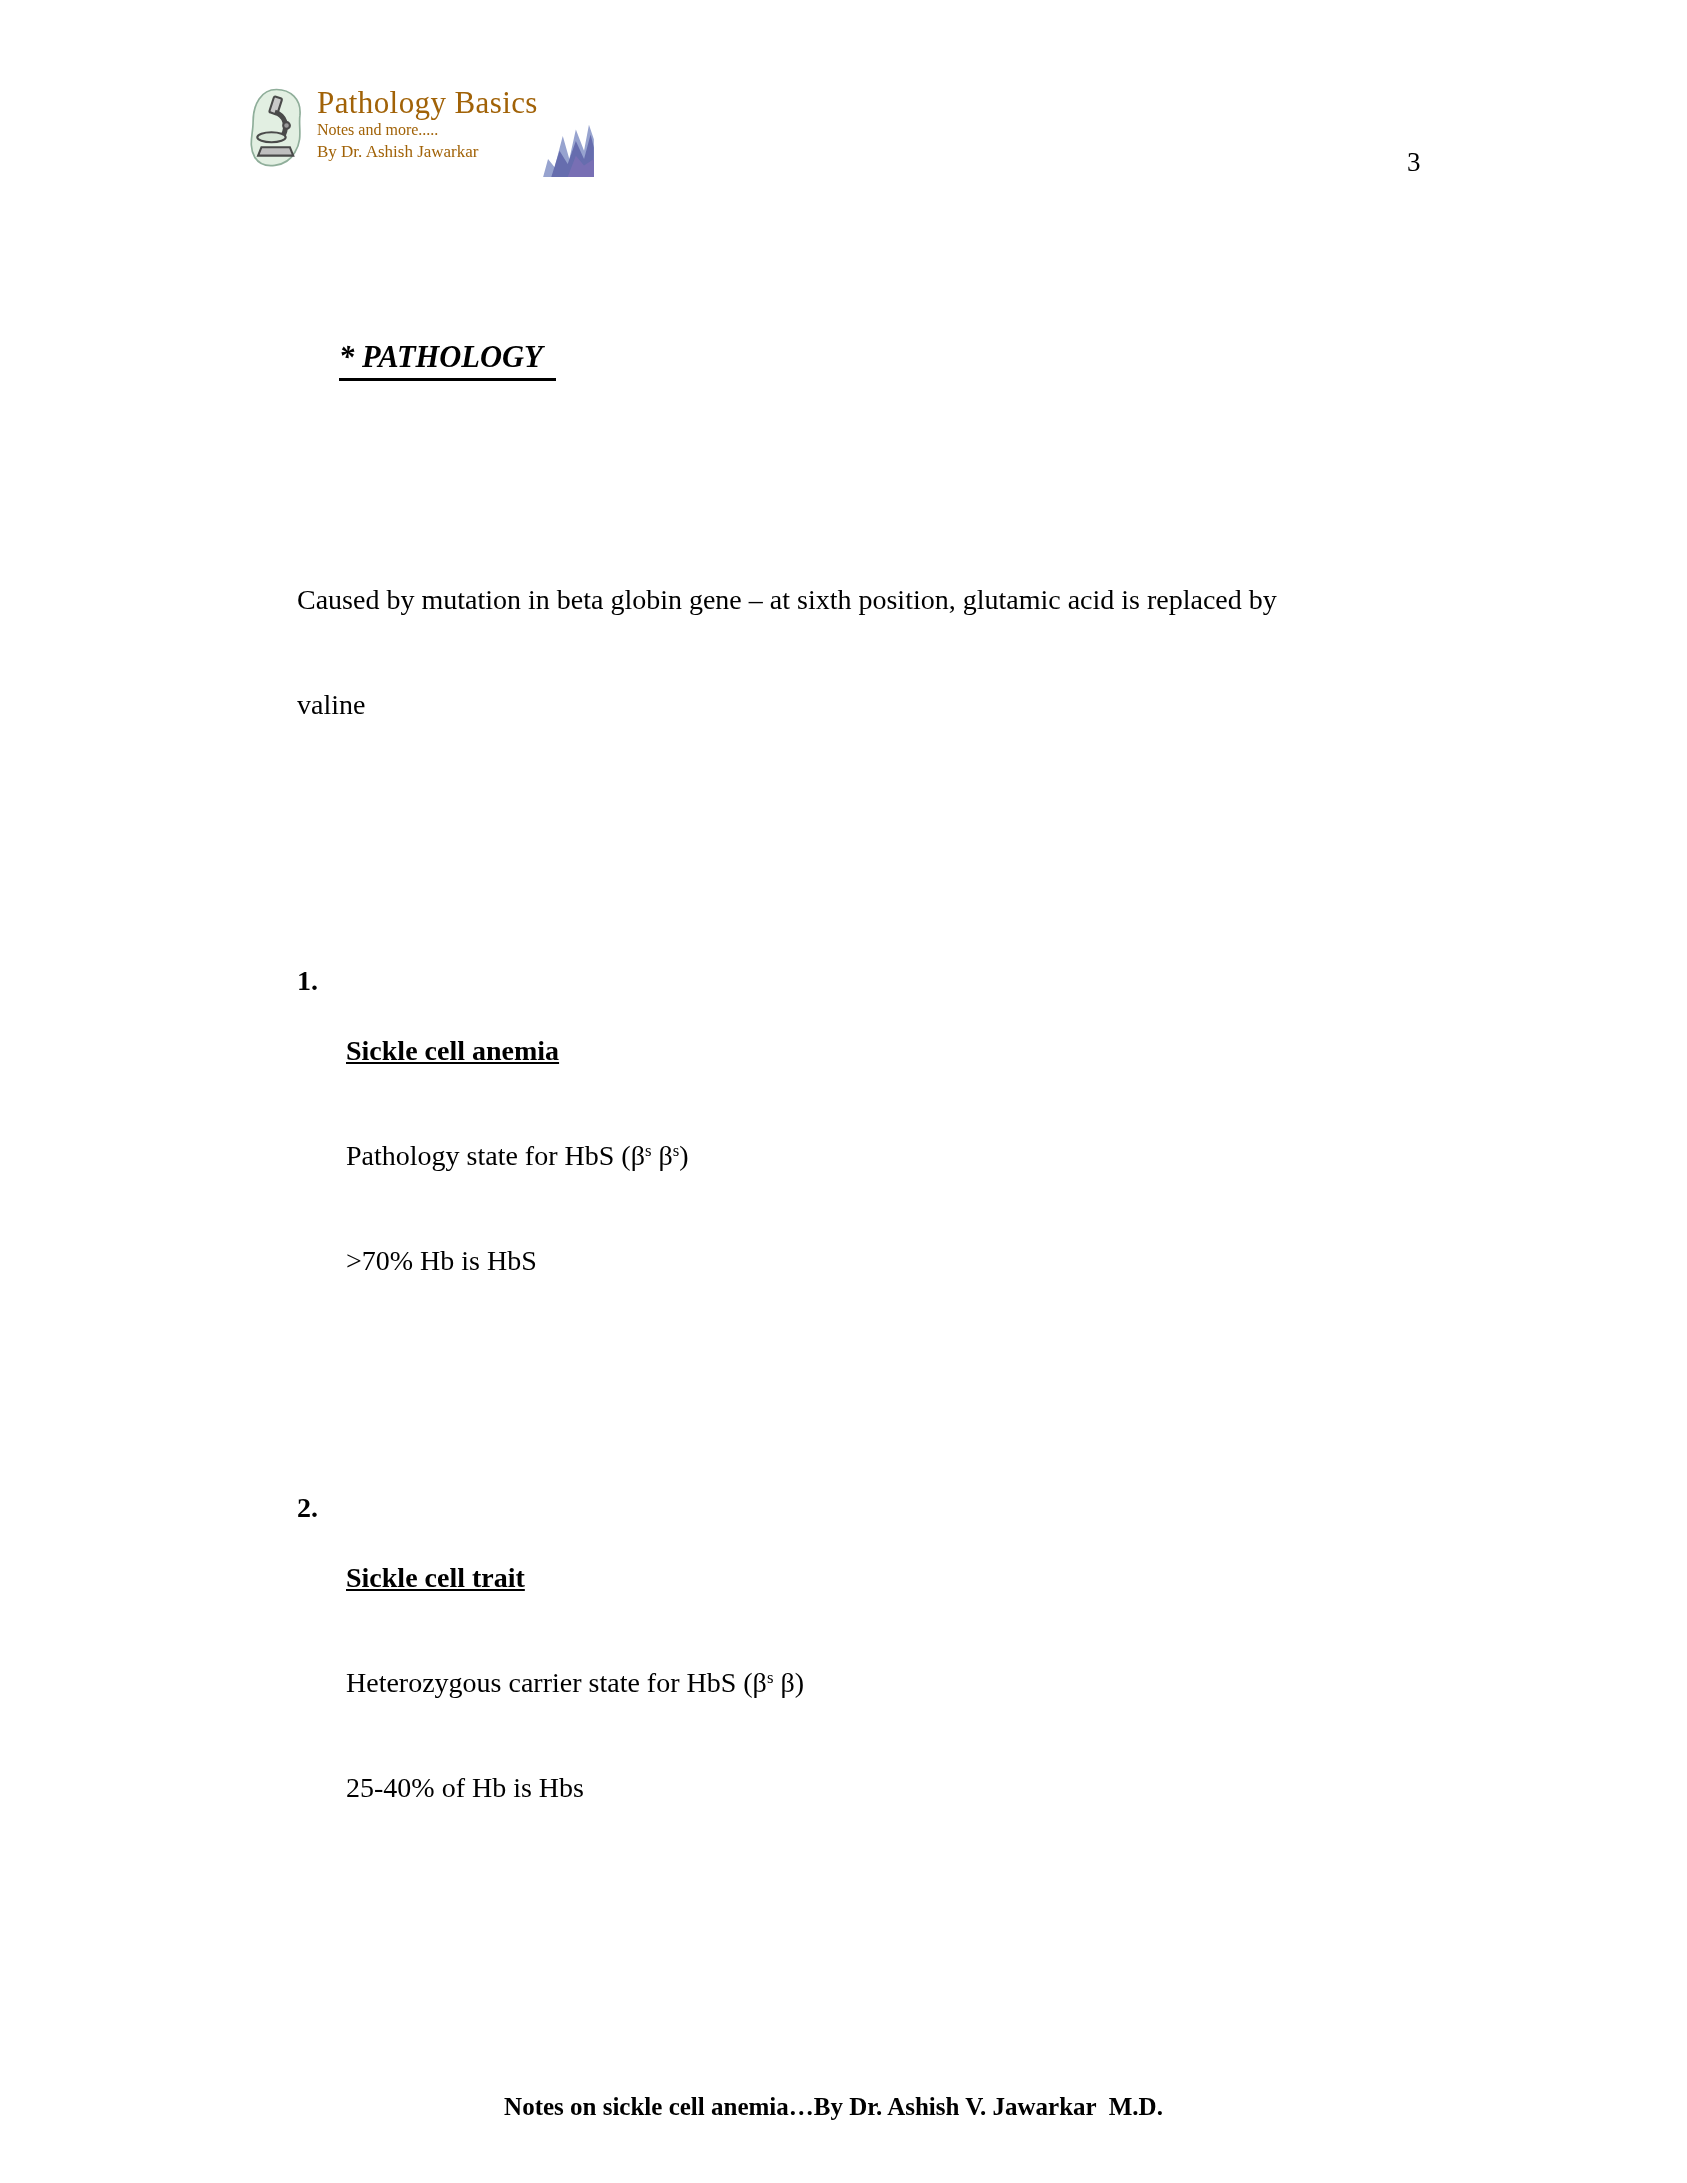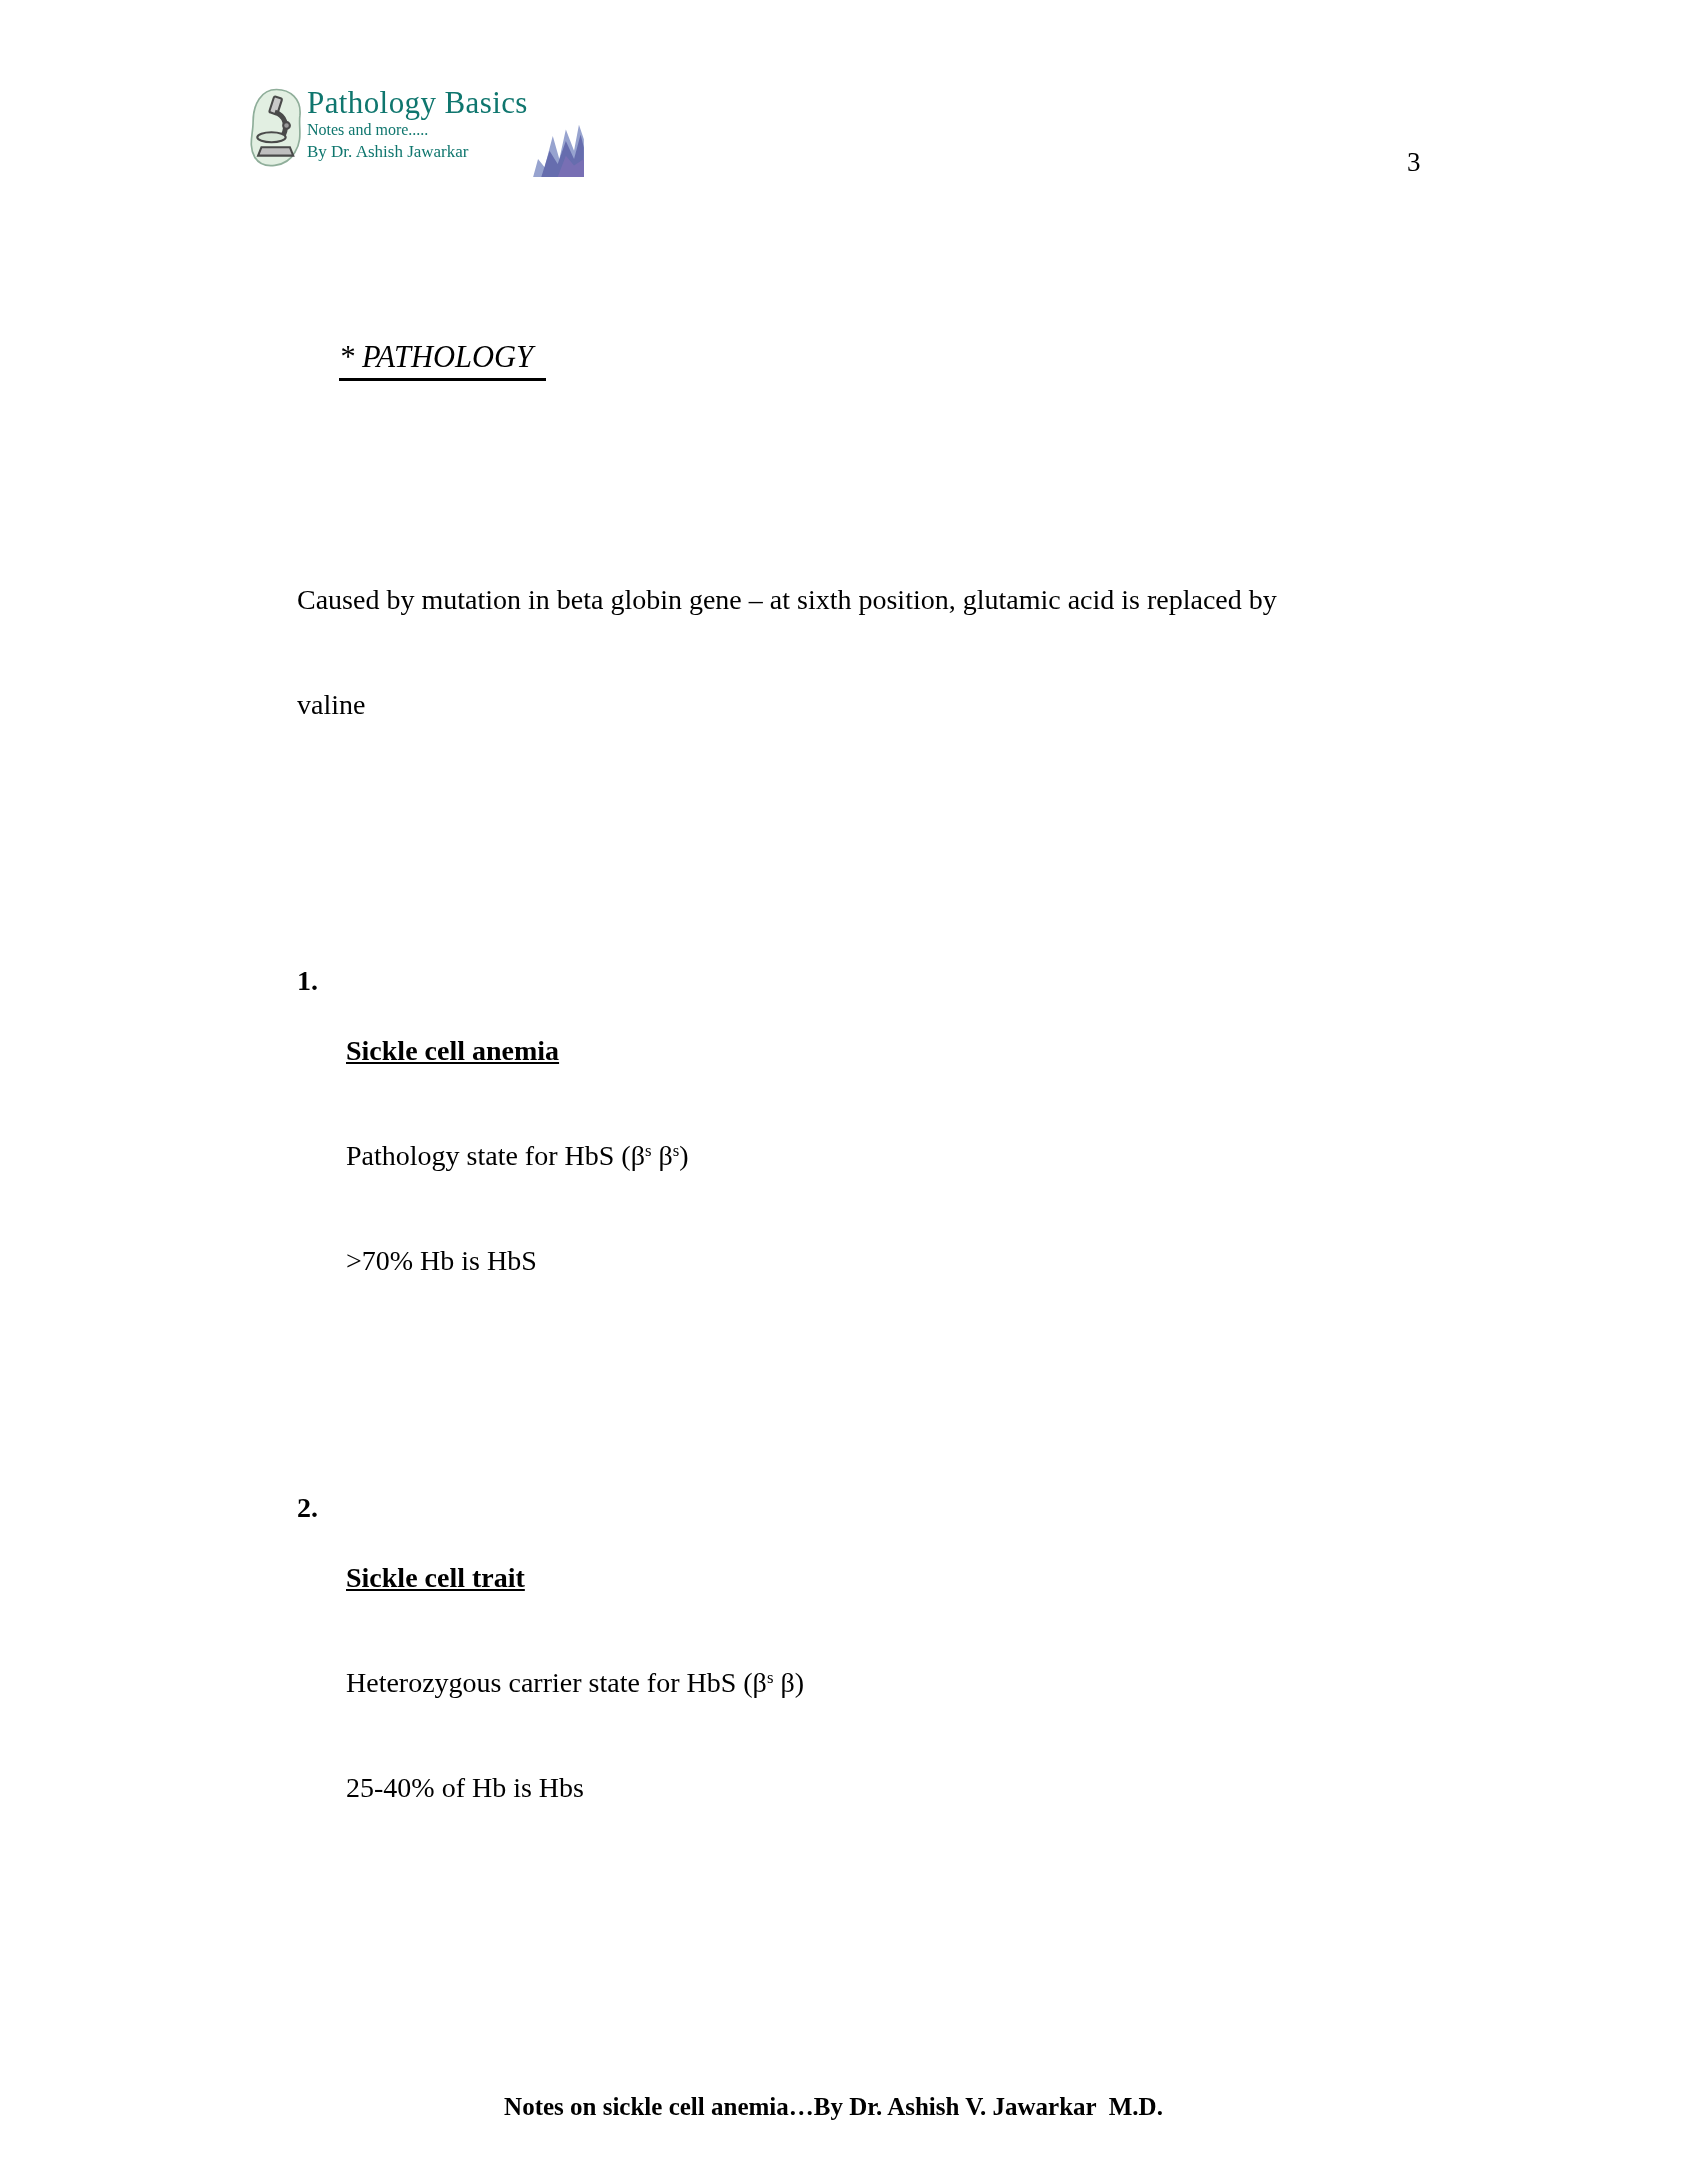--- a/index.html
+++ b/index.html
@@ -6,34 +6,34 @@
   body {
     width:1687px; height:2183px; position:relative;
     background:#ffffff; color:#000;
     font-family:"Liberation Serif","DejaVu Serif",serif;
   }
   .page { position:absolute; inset:0; }
 
   
   .logo { position:absolute; left:246px; top:87px; display:flex; align-items:flex-start; }
   .logo-blob { width:61px; height:87px; flex:0 0 auto; }
-  .logo-text { color:#0f766e; }
+  .logo-text { margin-left:10px; color:#a16207; }
   .logo-title { font-size:31px; line-height:1.05; letter-spacing:0.4px; }
   .logo-subtitle { font-size:16px; line-height:1.1; margin-top:1.6px; }
   .logo-byline { font-size:17px; line-height:1.1; margin-top:4.1px; }
   .logo-art { width:51px; height:54px; margin-left:5px; margin-top:36px; flex:0 0 auto; }
 
   .page-number { position:absolute; left:1407px; top:147px; font-size:27px; }
 
   
   .content { position:absolute; left:297px; top:235px; width:1285px; font-size:28px; line-height:35px; white-space:pre-wrap; }
   .hwrap { line-height:0; }
   .section-heading {
     display:inline-block; font-size:30.5px; line-height:35px;
-    font-weight:normal; font-style:italic;
+    font-weight:bold; font-style:italic;
     border-bottom:3.3px solid #000; padding:0 13px 3.3px 0;
     white-space:pre-wrap;
   }
   .line { white-space:pre-wrap; }
   .mt-para1 { margin-top:26px; }
   .mt-types { margin-top:110px; }
   .mt-item1 { margin-top:31px; }
   .mt-item2 { margin-top:37px; }
 
   .item { display:flex; }

